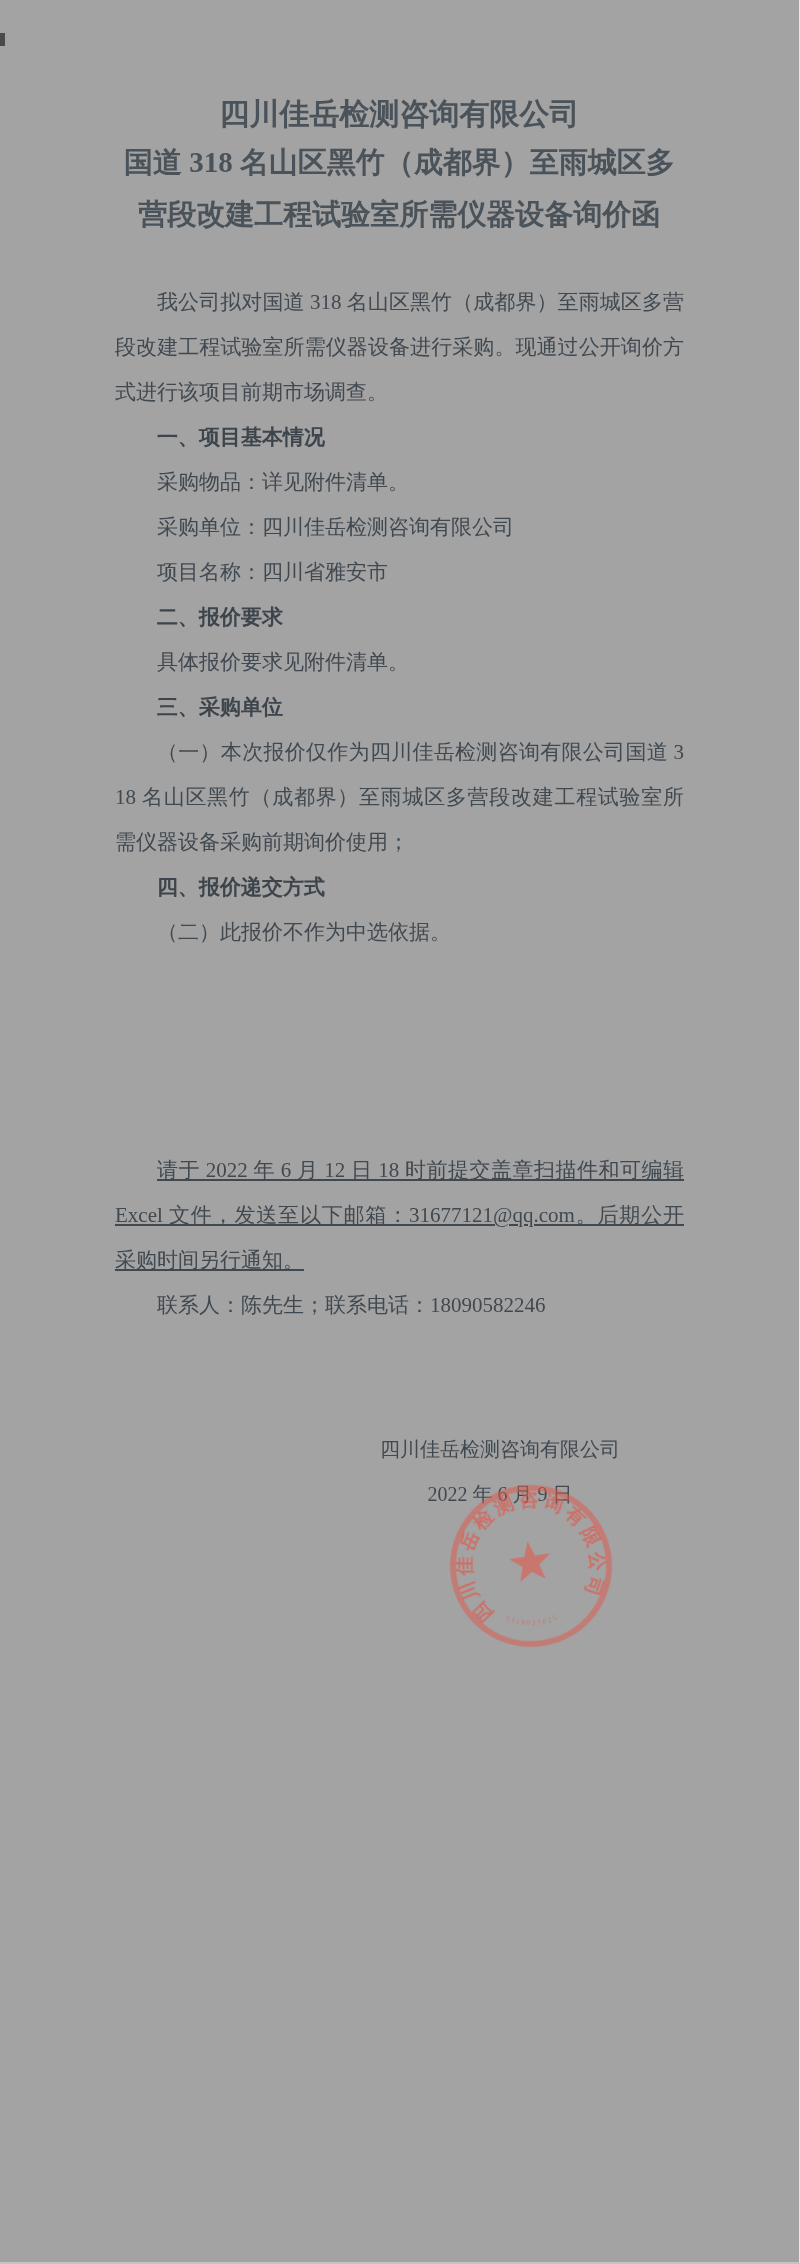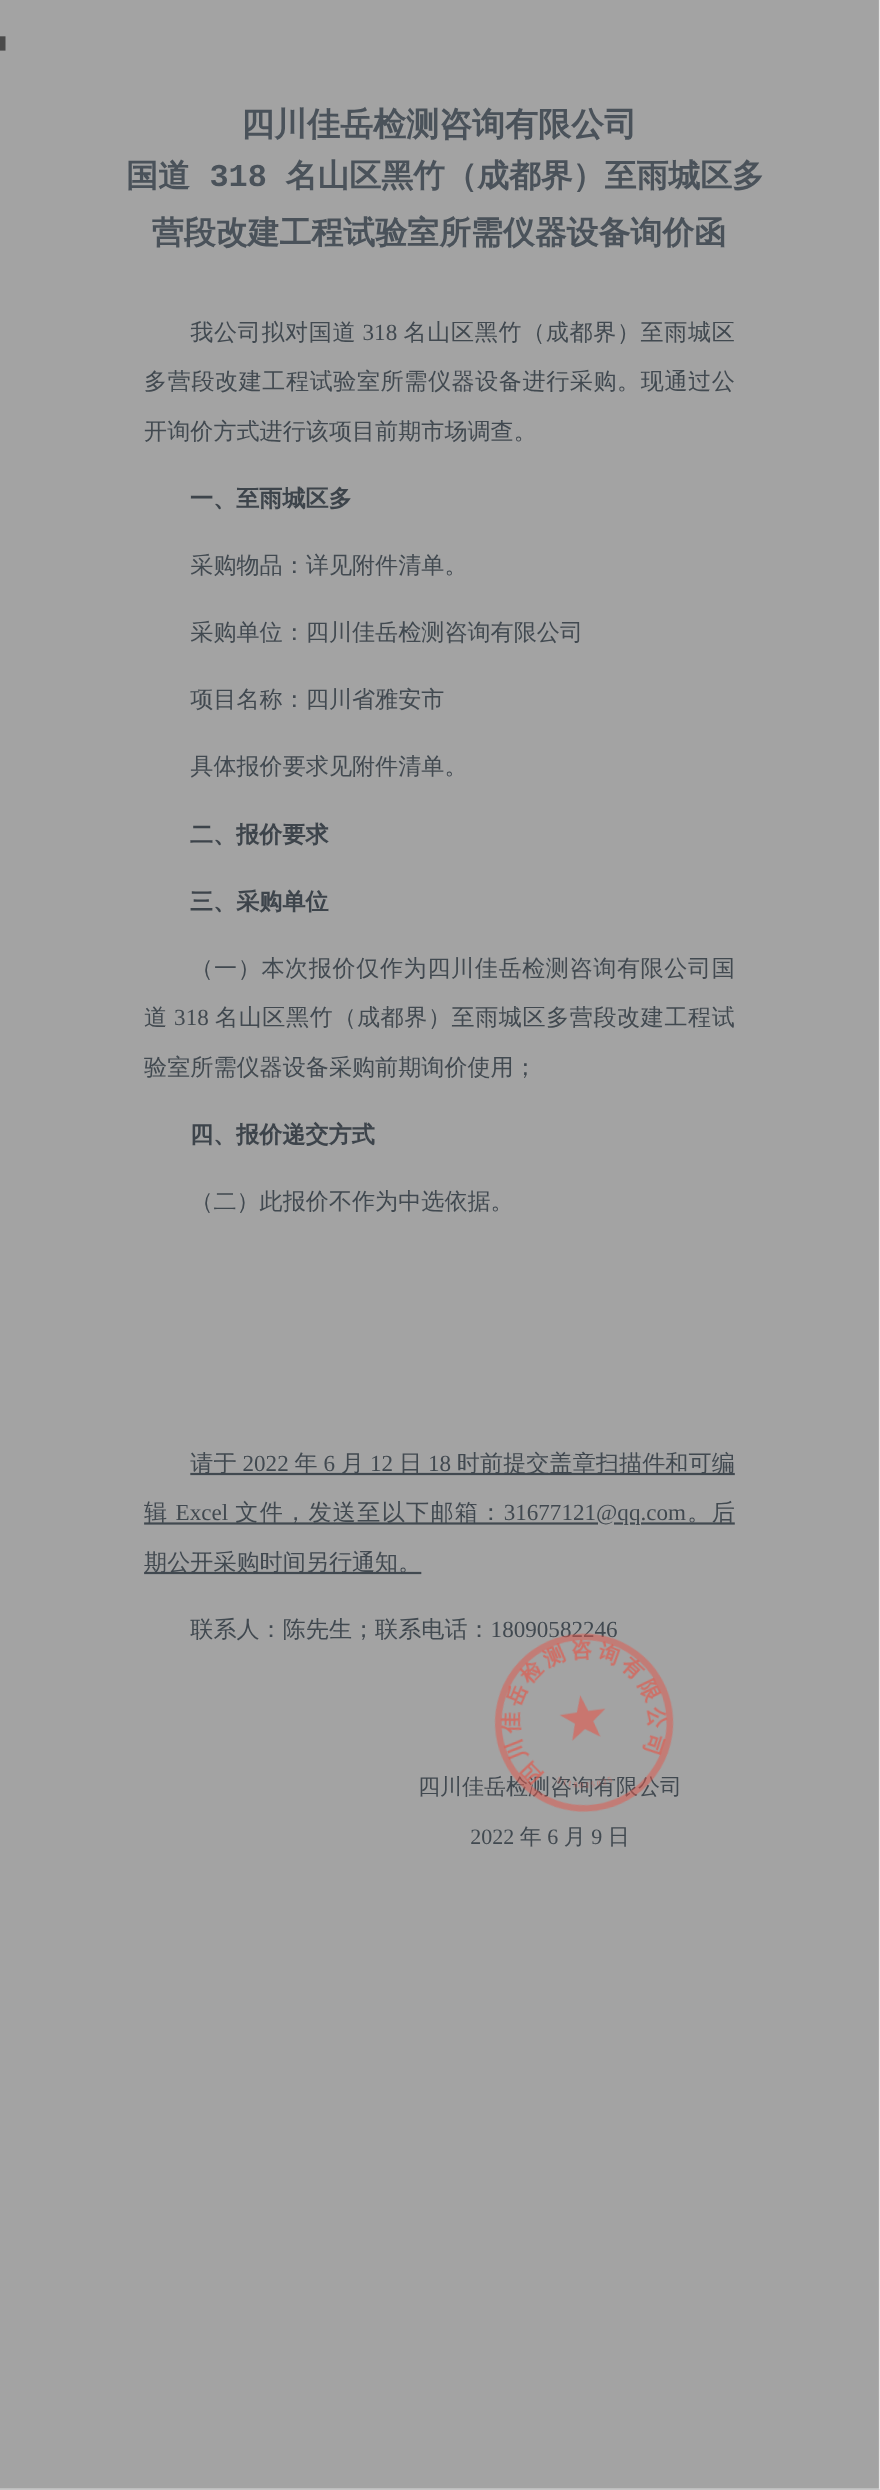--- a/index.html
+++ b/index.html
@@ -31,23 +31,23 @@
     padding: 92px 115px 0 115px;
   }
   .title-sub, .title-main {
     margin: 0;
     text-align: center;
     font-weight: bold;
     color: #4a525a;
     white-space: nowrap;
   }
   .title-sub  { font-size: 30px; line-height: 44px; }
-  .title-main { font-size: 29px; line-height: 52px; font-family: Liberation Mono, monospace; }
+  .title-main { font-size: 29px; line-height: 52px; }
   .body-p {
-    margin: 16px;
+    margin: 0;
     font-size: 21px;
     line-height: 45px;
     text-align: justify;
     word-break: break-all;
     color: #414950;
   }
   .indent { text-indent: 2em; }
   .heading { font-weight: bold; text-indent: 2em; color: #3d444b; }
   .intro-gap { margin-top: 40px; }
   .big-gap { margin-top: 193px; text-decoration: underline; }
@@ -82,27 +82,27 @@
 
   <div class="edge-mark"></div>
 
   <div class="doc">
     <h1 class="title-sub">四川佳岳检测咨询有限公司</h1>
     <h1 class="title-main">国道 318 名山区黑竹（成都界）至雨城区多</h1>
     <h1 class="title-main">营段改建工程试验室所需仪器设备询价函</h1>
 
     <p class="body-p indent intro-gap">我公司拟对国道 318 名山区黑竹（成都界）至雨城区多营段改建工程试验室所需仪器设备进行采购。现通过公开询价方式进行该项目前期市场调查。</p>
 
-    <p class="body-p heading">一、至雨城区多</p>
+    <p class="body-p heading">一、项目基本情况</p>
     <p class="body-p indent">采购物品：详见附件清单。</p>
     <p class="body-p indent">采购单位：四川佳岳检测咨询有限公司</p>
     <p class="body-p indent">项目名称：四川省雅安市</p>
 
+    <p class="body-p heading">二、报价要求</p>
     <p class="body-p indent">具体报价要求见附件清单。</p>
-    <p class="body-p heading">二、报价要求</p>
 
     <p class="body-p heading">三、采购单位</p>
     <p class="body-p indent">（一）本次报价仅作为四川佳岳检测咨询有限公司国道 318 名山区黑竹（成都界）至雨城区多营段改建工程试验室所需仪器设备采购前期询价使用；</p>
     <p class="body-p heading">四、报价递交方式</p>
 
     <p class="body-p indent">（二）此报价不作为中选依据。</p>
     <p class="body-p indent big-gap">请于 2022 年 6 月 12 日 18 时前提交盖章扫描件和可编辑 Excel 文件，发送至以下邮箱：31677121@qq.com。后期公开采购时间另行通知。</p>
     <p class="body-p indent">联系人：陈先生；联系电话：18090582246</p>
 
     <div class="signature">

